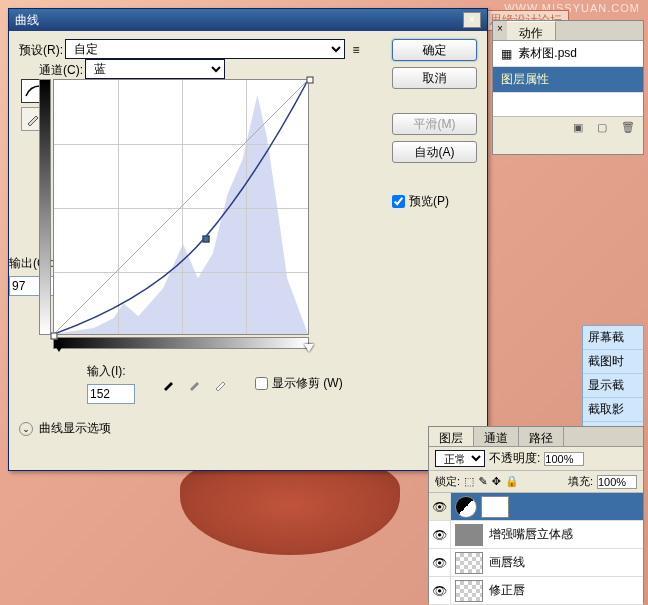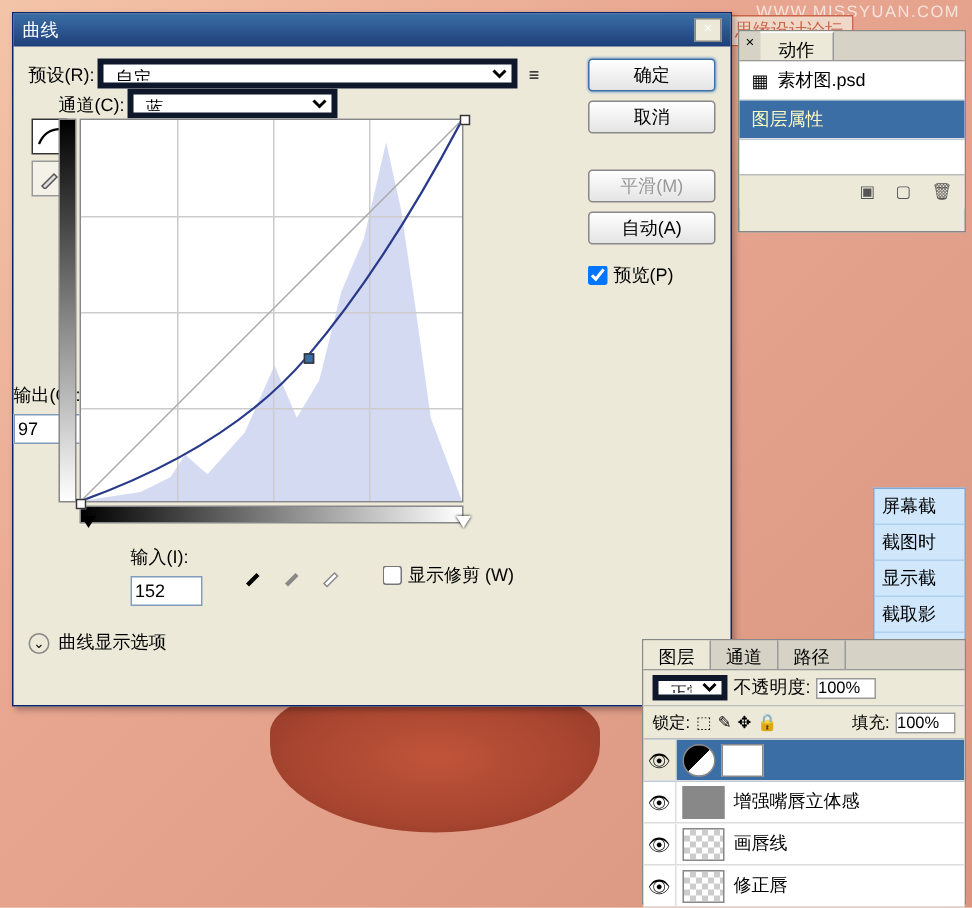--- a/index.html
+++ b/index.html
@@ -12,21 +12,21 @@
 .curves-dialog{position:absolute;left:8px;top:8px;width:480px;height:463px;background:#ece9d8;border:1px solid #0a246a;box-shadow:2px 2px 4px rgba(0,0,0,0.3)}
 .titlebar{height:22px;background:linear-gradient(#3a6ea5,#1f3f7a);color:#fff;display:flex;align-items:center;padding:0 6px;justify-content:space-between}
 .titlebar-icons{display:flex;gap:2px}
 .titlebar-btn{width:18px;height:16px;background:#ece9d8;border:1px solid #888;font-size:10px;text-align:center;line-height:13px}
 .dialog-body{padding:8px 10px;display:flex;gap:12px}
 .left-col{flex:1}
 .right-col{width:85px;display:flex;flex-direction:column;gap:6px;align-items:stretch}
 
 .preset-row,.channel-row{display:flex;align-items:flex-end;gap:2px;}
 .preset-row label,.channel-row label{white-space:nowrap}
-select{border:4px solid #0f172a;background:#fff;height:20px;padding:1px 4px}
+select{border:1px solid #0f172a;background:#fff;height:20px;padding:1px 4px}
 .preset-select{width:280px}
 .channel-select{width:140px}
 .menu-icon{width:18px;height:18px;display:inline-flex;align-items:center;justify-content:center}
 
 .curve-area{display:flex;gap:6px}
 .tool-col{width:28px;display:flex;flex-direction:column;gap:4px;align-items:center}
 .tool-btn{width:24px;height:24px;border:1px solid #999;background:#f4f2e8;display:flex;align-items:center;justify-content:center}
 .tool-btn.active{border:1px solid #333;background:#fff}
 
 .output-block{margin-top:120px}
@@ -210,21 +210,21 @@
         <span>曲线显示选项</span>
       </div>
     </div>
 
     <div class="right-col">
       <button class="btn default">确定</button>
       <button class="btn">取消</button>
       <div style="height:12px"></div>
       <button class="btn disabled">平滑(M)</button>
       <button class="btn">自动(A)</button>
-      <label class="chk-row" style="margin-top:6px">
+      <label class="chk-row" style="margin-top:24px">
         <input type="checkbox" checked="" style="">
         <span>预览(P)</span>
       </label>
     </div>
   </div>
 </div>
 
 <div class="panel actions-panel">
   <div class="panel-tabs">
     <span class="close-x">×</span>

